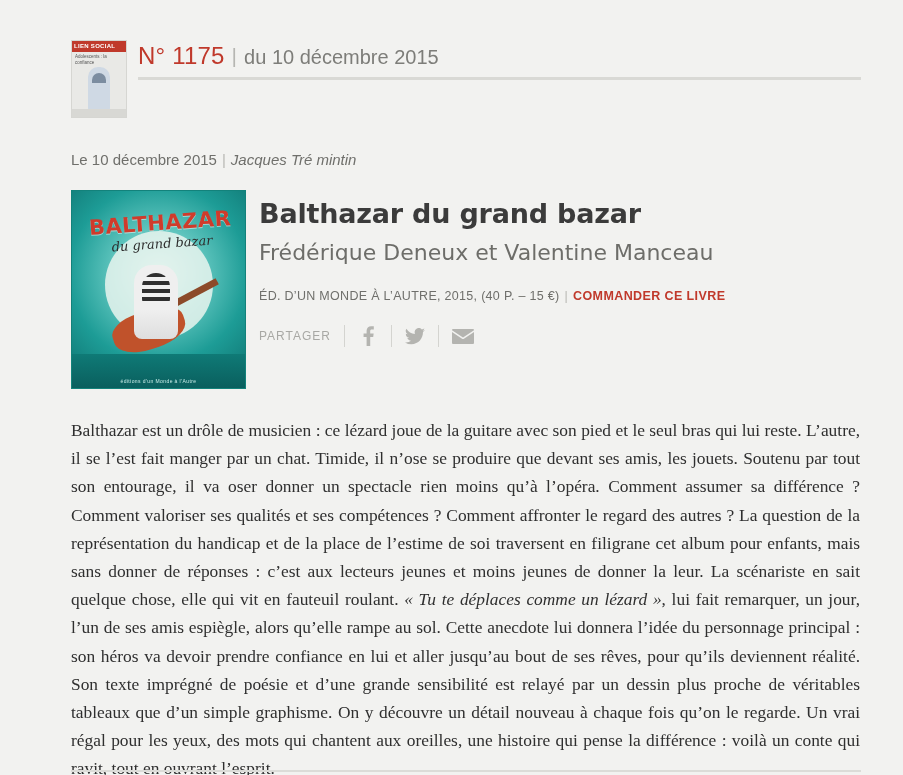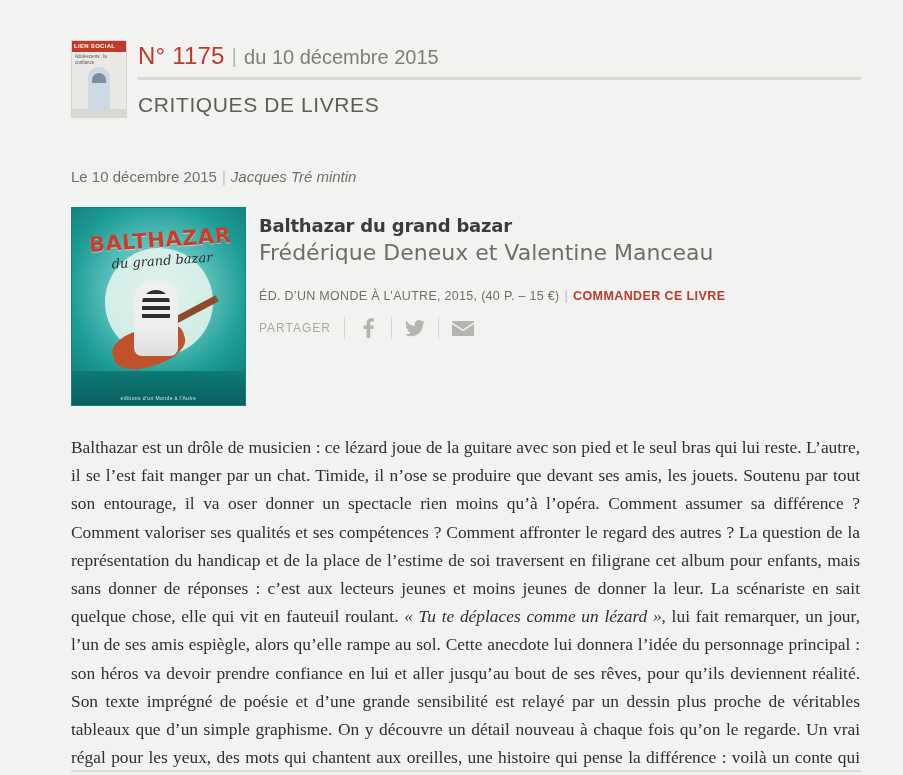--- a/index.html
+++ b/index.html
@@ -122,21 +122,21 @@
   .section-title {
     margin-left: 67px;
     margin-top: 13px;
     font-size: 21px;
     color: #5d5d59;
     letter-spacing: .6px;
   }
 
   
   .byline {
-    margin-top: 50px;
+    margin-top: 33px;
     font-size: 15px;
     color: #6f6f6b;
   }
   .byline .sep {
     color: #b8b8b4;
     padding: 0 5px;
   }
   .byline .author {
     font-style: italic;
     color: #6f6f6b;
@@ -238,28 +238,28 @@
     font-size: 5px;
     color: #c8ece8;
     letter-spacing: .4px;
   }
 
   .book-info {
     margin-left: 188px;
     padding-top: 8px;
   }
   .book-title {
-    font-size: 18px;
+    font-size: 27px;
     font-weight: bold;
     color: #3b3b3b;
     font-family: "DejaVu Sans", sans-serif;
     letter-spacing: -.2px;
   }
   .book-authors {
-    margin-top: 4px;
+    margin-top: 11px;
     font-size: 22px;
     color: #6d6d69;
     font-family: "DejaVu Sans", sans-serif;
   }
   .book-meta {
     margin-top: 24px;
     font-size: 12.5px;
     color: #6f6f6b;
     letter-spacing: .3px;
   }
@@ -269,21 +269,21 @@
   }
   .order-link {
     color: #c0392b;
     font-weight: bold;
     letter-spacing: .4px;
     text-decoration: none;
   }
 
   
   .share {
-    margin-top: 14px;
+    margin-top: 22px;
     display: flex;
     align-items: center;
     color: #a8a8a4;
     font-size: 12px;
     letter-spacing: 1px;
   }
   .share-label { color: #a8a8a4; }
   .share-div {
     width: 1px;
     height: 22px;
@@ -335,21 +335,20 @@
         <div class="ct-title">LIEN SOCIAL</div>
         <div class="ct-sub">Adolescents : la confiance</div>
         <div class="ct-figure"></div>
         <div class="ct-foot"></div>
       </div>
 
       <div class="issue-line">
         <span class="issue-num">N° 1175</span><span class="issue-sep">|</span><span class="issue-date">du 10 décembre 2015</span>
       </div>
       <div class="rule"></div>
-      <div class="section-title">CRITIQUES DE LIVRES</div>
     </div>
 
     <div class="byline">
       <span>Le 10 décembre 2015</span><span class="sep">|</span><span class="author">Jacques Tré mintin</span>
     </div>
 
     <div class="book">
       <div class="book-cover">
         <div class="bc-sky"></div>
         <div class="bc-moon"></div>

